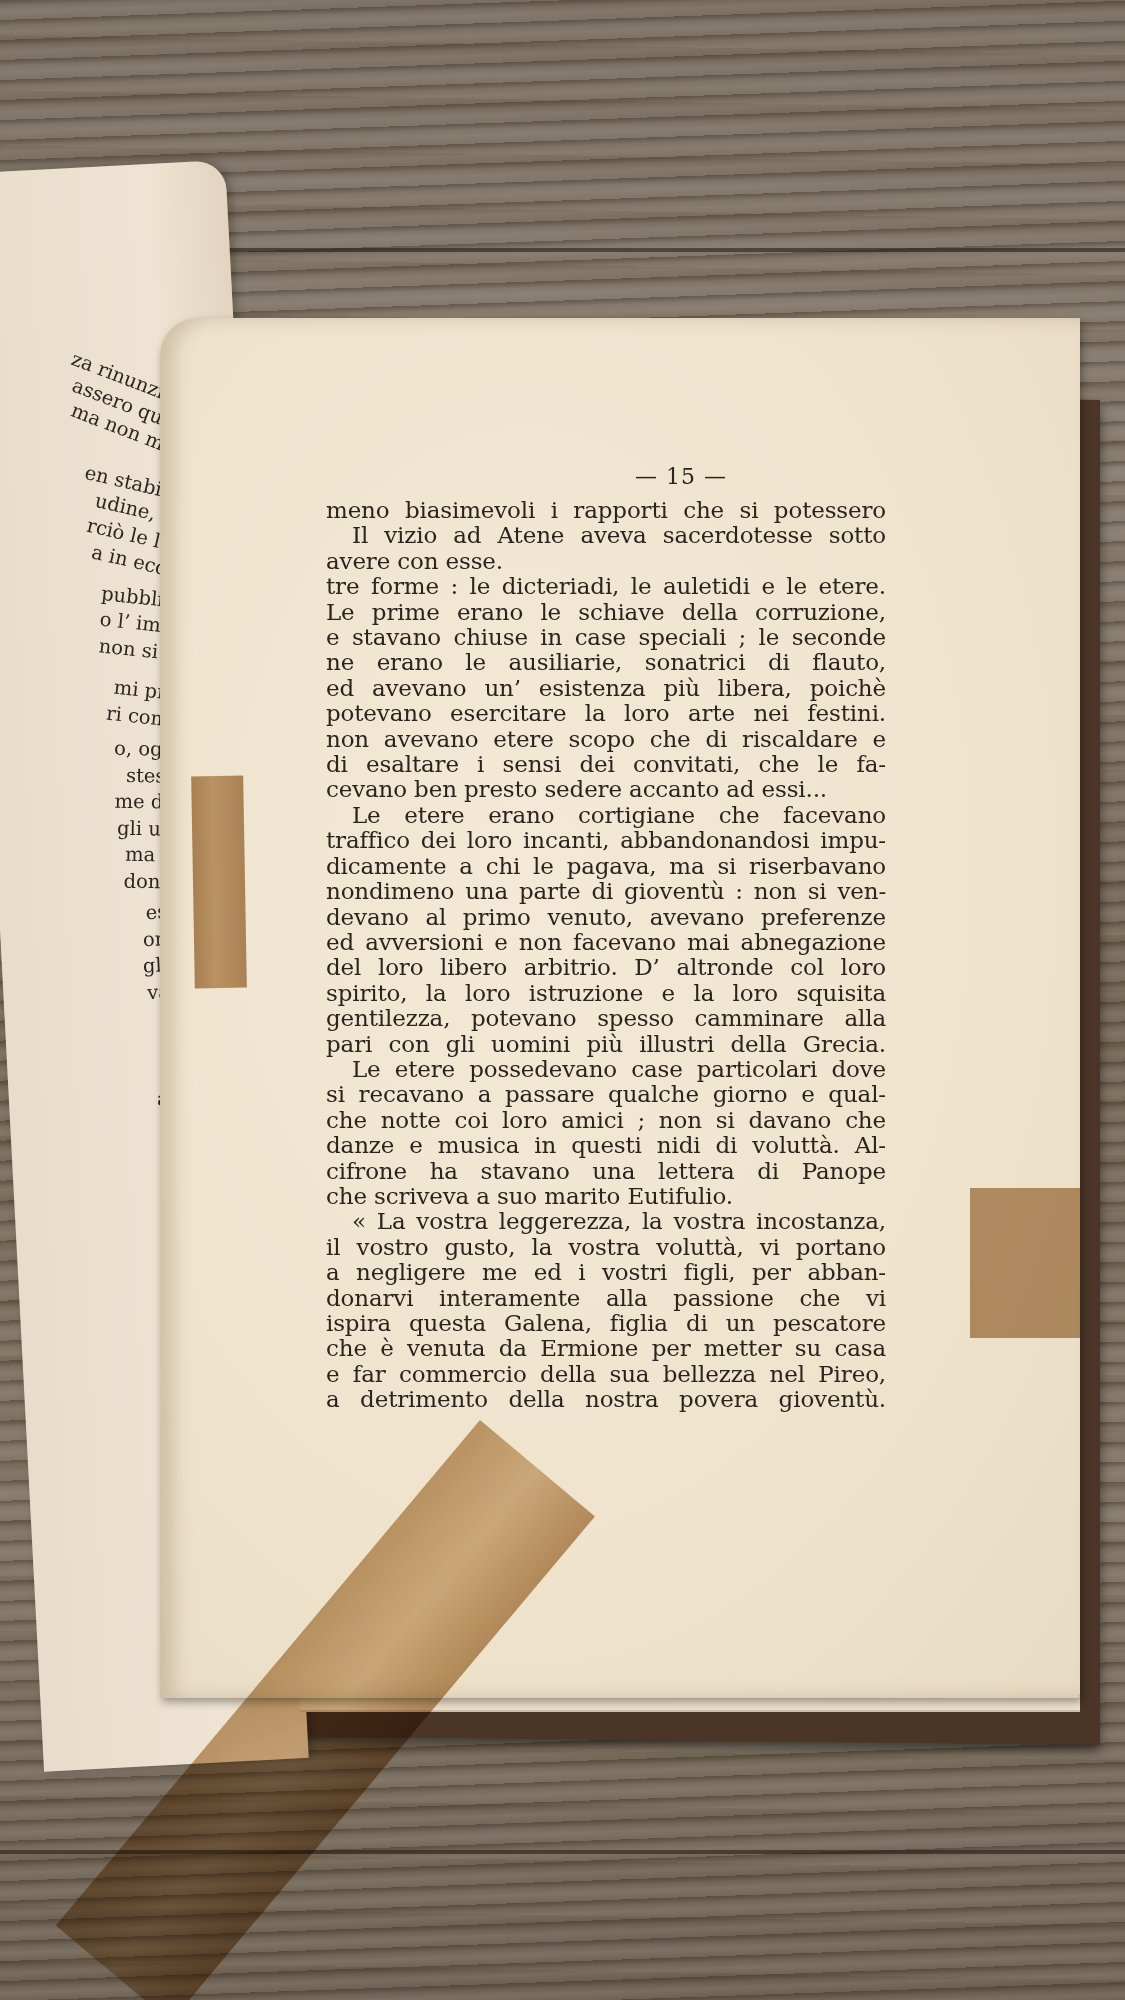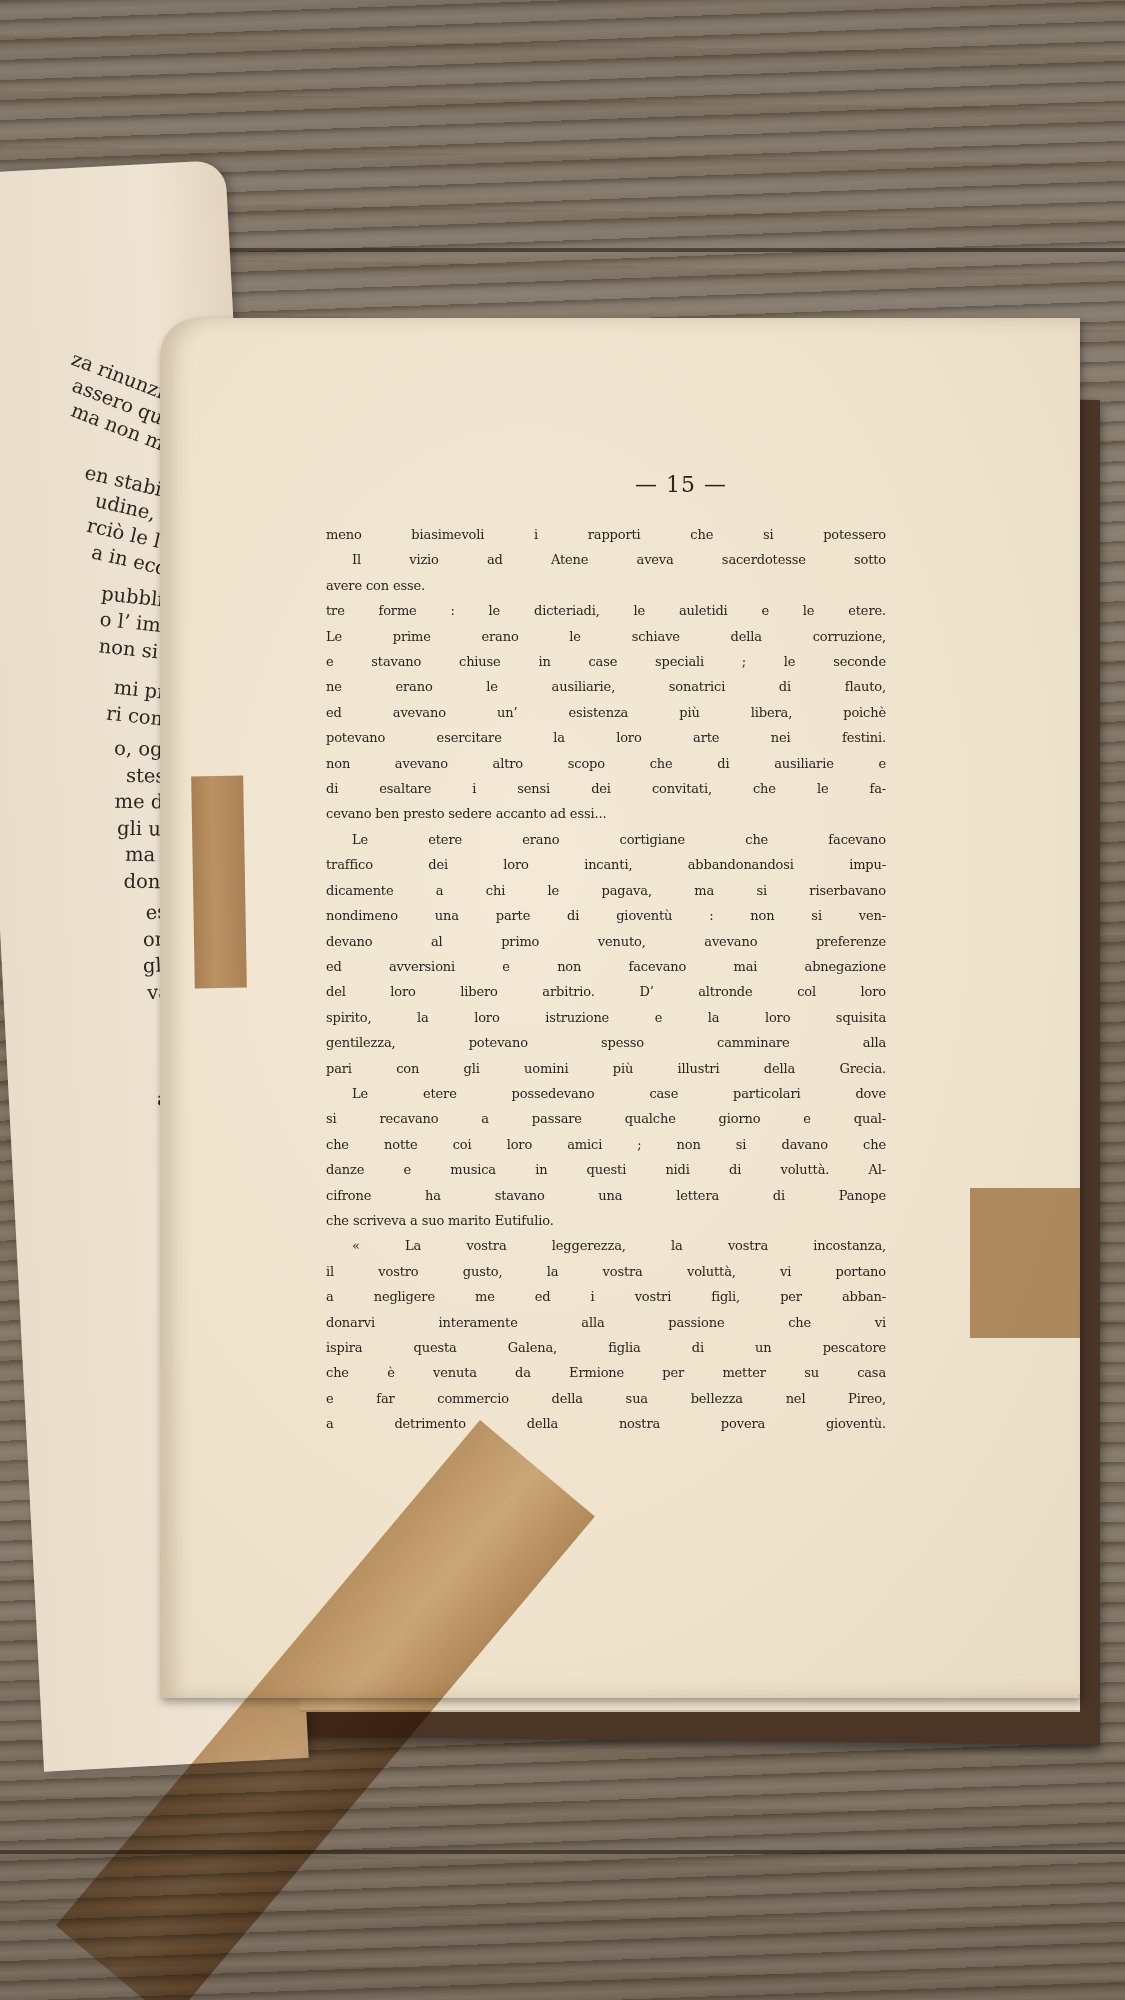--- a/index.html
+++ b/index.html
@@ -49,26 +49,26 @@
     .page-edge-bottom {
       position:absolute; left:300px; top:1696px; width:780px; height:14px;
       background:#ece0cb; border-bottom:2px solid #cdbfa6;
     }
     .spine-tape {
       position:absolute; left:193px; top:776px; width:52px; height:212px;
       background:linear-gradient(90deg,#a37a4c,#b78e5e 40%,#a67c4e);
       transform:rotate(-1deg); opacity:0.95;
     }
     .header {
-      position:absolute; left:396px; top:154px; width:250px; text-align:center;
+      position:absolute; left:396px; top:146px; width:250px; text-align:center;
       font-size:22px; color:#2b251f; letter-spacing:1px;
     }
     .body-text {
-      position:absolute; left:166px; top:204px; width:560px;
-      font-family:"DejaVu Serif", serif; font-size:13px; line-height:25.4px;
+      position:absolute; left:166px; top:180px; width:560px;
+      font-family:"DejaVu Serif", serif; font-size:23px; line-height:25.4px;
       color:#2a241e; letter-spacing:-0.15px;
     }
     .body-text .line { display:block; white-space:nowrap; text-align:justify; text-align-last:justify; }
     .body-text .line.last { text-align-last:left; }
     .body-text .line.indent { padding-left:26px; }
     
     .tape-diag {
       position:absolute; left:480px; top:1420px; width:150px; height:660px;
       background:linear-gradient(90deg, rgba(184,143,92,0.82), rgba(205,168,118,0.78) 50%, rgba(178,136,86,0.85));
       transform:rotate(40deg); transform-origin:top left;
@@ -137,21 +137,21 @@
   <div class="body-text">
     <span class="line">meno biasimevoli i rapporti che si potessero</span>
     <span class="line indent">Il vizio ad Atene aveva sacerdotesse sotto</span>
     <span class="line last">avere con esse.</span>
     <span class="line">tre forme : le dicteriadi, le auletidi e le etere.</span>
     <span class="line">Le prime erano le schiave della corruzione,</span>
     <span class="line">e stavano chiuse in case speciali ; le seconde</span>
     <span class="line">ne erano le ausiliarie, sonatrici di flauto,</span>
     <span class="line">ed avevano un’ esistenza più libera, poichè</span>
     <span class="line">potevano esercitare la loro arte nei festini.</span>
-    <span class="line">non avevano altro scopo che di ausiliarie e</span>
+    <span class="line">non avevano etere scopo che di riscaldare e</span>
     <span class="line">di esaltare i sensi dei convitati, che le fa-</span>
     <span class="line last">cevano ben presto sedere accanto ad essi...</span>
     <span class="line indent">Le etere erano cortigiane che facevano</span>
     <span class="line">traffico dei loro incanti, abbandonandosi impu-</span>
     <span class="line">dicamente a chi le pagava, ma si riserbavano</span>
     <span class="line">nondimeno una parte di gioventù : non si ven-</span>
     <span class="line">devano al primo venuto, avevano preferenze</span>
     <span class="line">ed avversioni e non facevano mai abnegazione</span>
     <span class="line">del loro libero arbitrio. D’ altronde col loro</span>
     <span class="line">spirito, la loro istruzione e la loro squisita</span>

